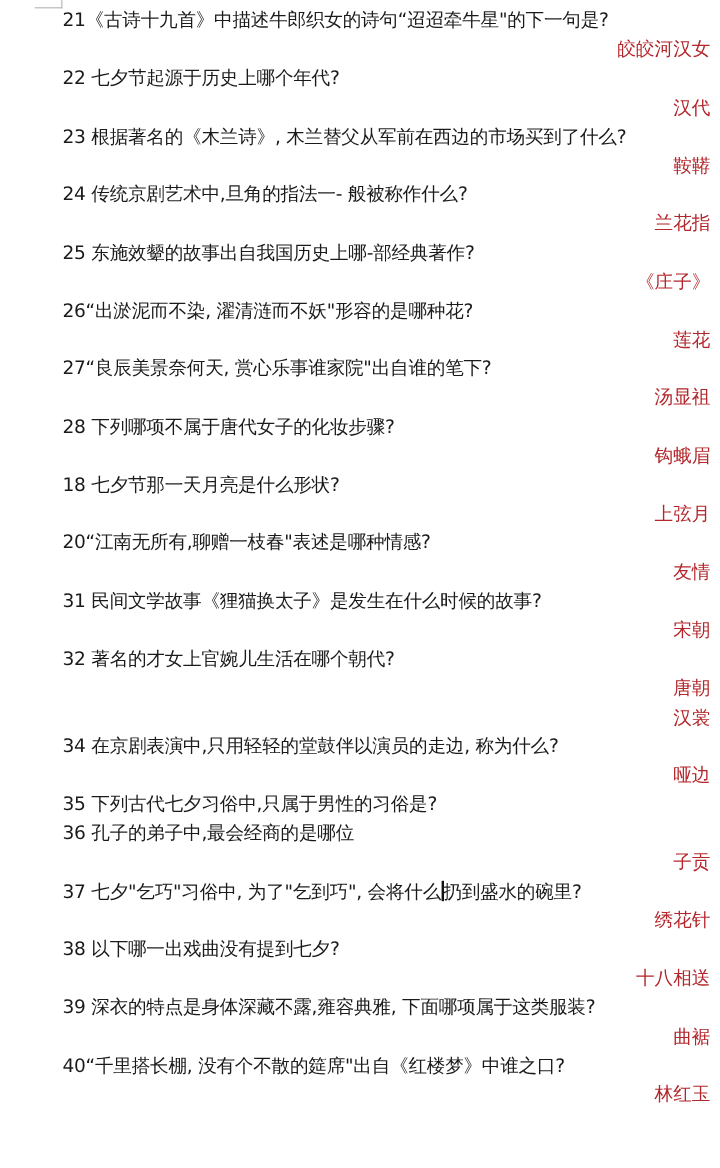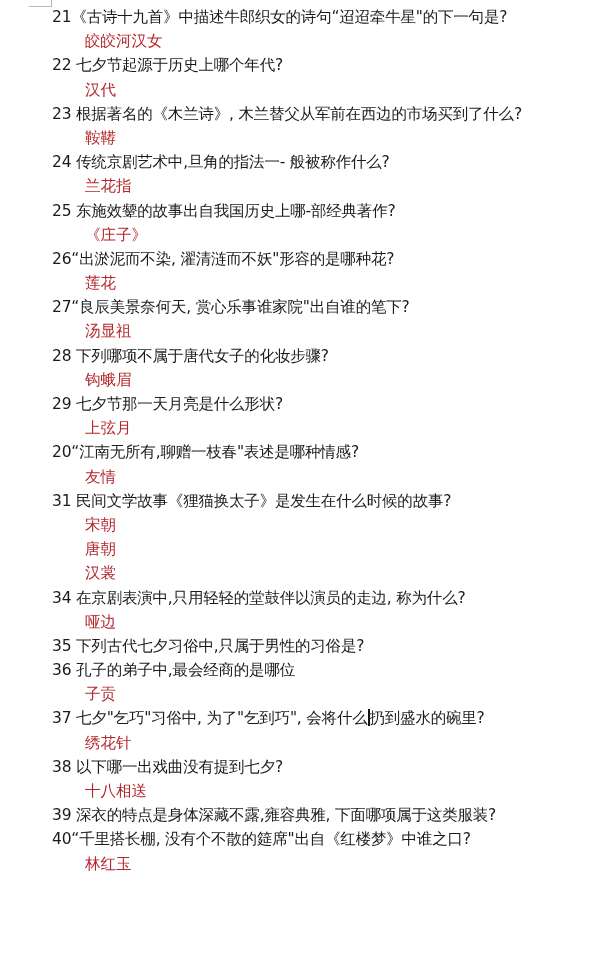--- a/index.html
+++ b/index.html
@@ -42,20 +42,21 @@
       letter-spacing: -0.2px;
     }
     .answer {
       display: block;
       height: 24.2px;
       line-height: 24px;
       font-size: 15.5px;
       color: #b3262b;
       padding-left: 33px;
       white-space: nowrap;
+      text-align: right;
     }
     .cursor {
       display: inline-block;
       width: 2px;
       height: 17px;
       background: #111;
       vertical-align: -3px;
       margin: 0 0 0 0;
     }
   </style>
@@ -100,35 +101,36 @@
     <span class="question"><span>27</span><span>“良辰美景奈何天, 赏心乐事谁家院"出自谁的笔下?</span></span>
     <span class="answer">汤显祖</span>
   </div>
 
   <div class="qa">
     <span class="question"><span>28</span> <span>下列哪项不属于唐代女子的化妆步骤?</span></span>
     <span class="answer">钩蛾眉</span>
   </div>
 
   <div class="qa">
-    <span class="question"><span>29</span> <span>七夕节那一天月亮是什么形状?</span></span>
+    <span class="question"><span>18</span> <span>七夕节那一天月亮是什么形状?</span></span>
     <span class="answer">上弦月</span>
   </div>
 
   <div class="qa">
     <span class="question"><span>20</span><span>“江南无所有,聊赠一枝春"表述是哪种情感?</span></span>
     <span class="answer">友情</span>
   </div>
 
   <div class="qa">
     <span class="question"><span>31</span> <span>民间文学故事《狸猫换太子》是发生在什么时候的故事?</span></span>
     <span class="answer">宋朝</span>
   </div>
 
   <div class="qa">
+    <span class="question"><span>32</span> <span>著名的才女上官婉儿生活在哪个朝代?</span></span>
     <span class="answer">唐朝</span>
   </div>
 
   <div class="qa">
     <span class="answer">汉裳</span>
   </div>
 
   <div class="qa">
     <span class="question"><span>34</span> <span>在京剧表演中,只用轻轻的堂鼓伴以演员的走边, 称为什么?</span></span>
     <span class="answer">哑边</span>
@@ -148,20 +150,21 @@
     <span class="answer">绣花针</span>
   </div>
 
   <div class="qa">
     <span class="question"><span>38</span> <span>以下哪一出戏曲没有提到七夕?</span></span>
     <span class="answer">十八相送</span>
   </div>
 
   <div class="qa">
     <span class="question"><span>39</span> <span>深衣的特点是身体深藏不露,雍容典雅, 下面哪项属于这类服装?</span></span>
+    <span class="answer">曲裾</span>
   </div>
 
   <div class="qa">
     <span class="question"><span>40</span><span>“千里搭长棚, 没有个不散的筵席"出自《红楼梦》中谁之口?</span></span>
     <span class="answer">林红玉</span>
   </div>
 
 </div>
 
 </body></html>

